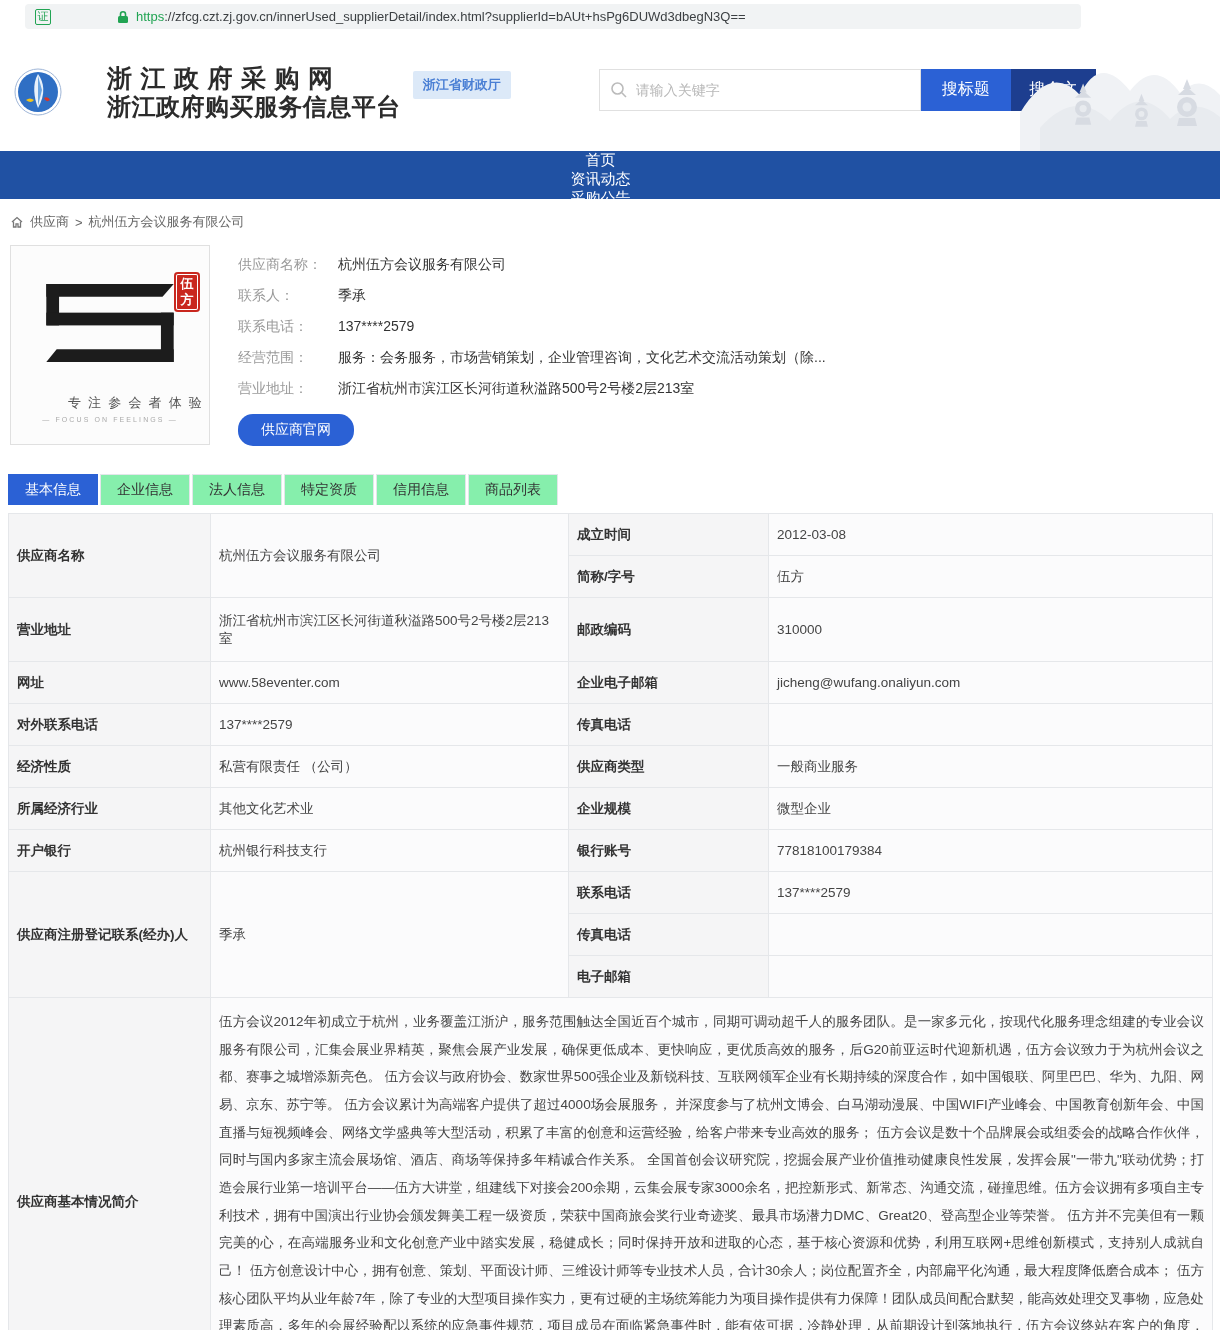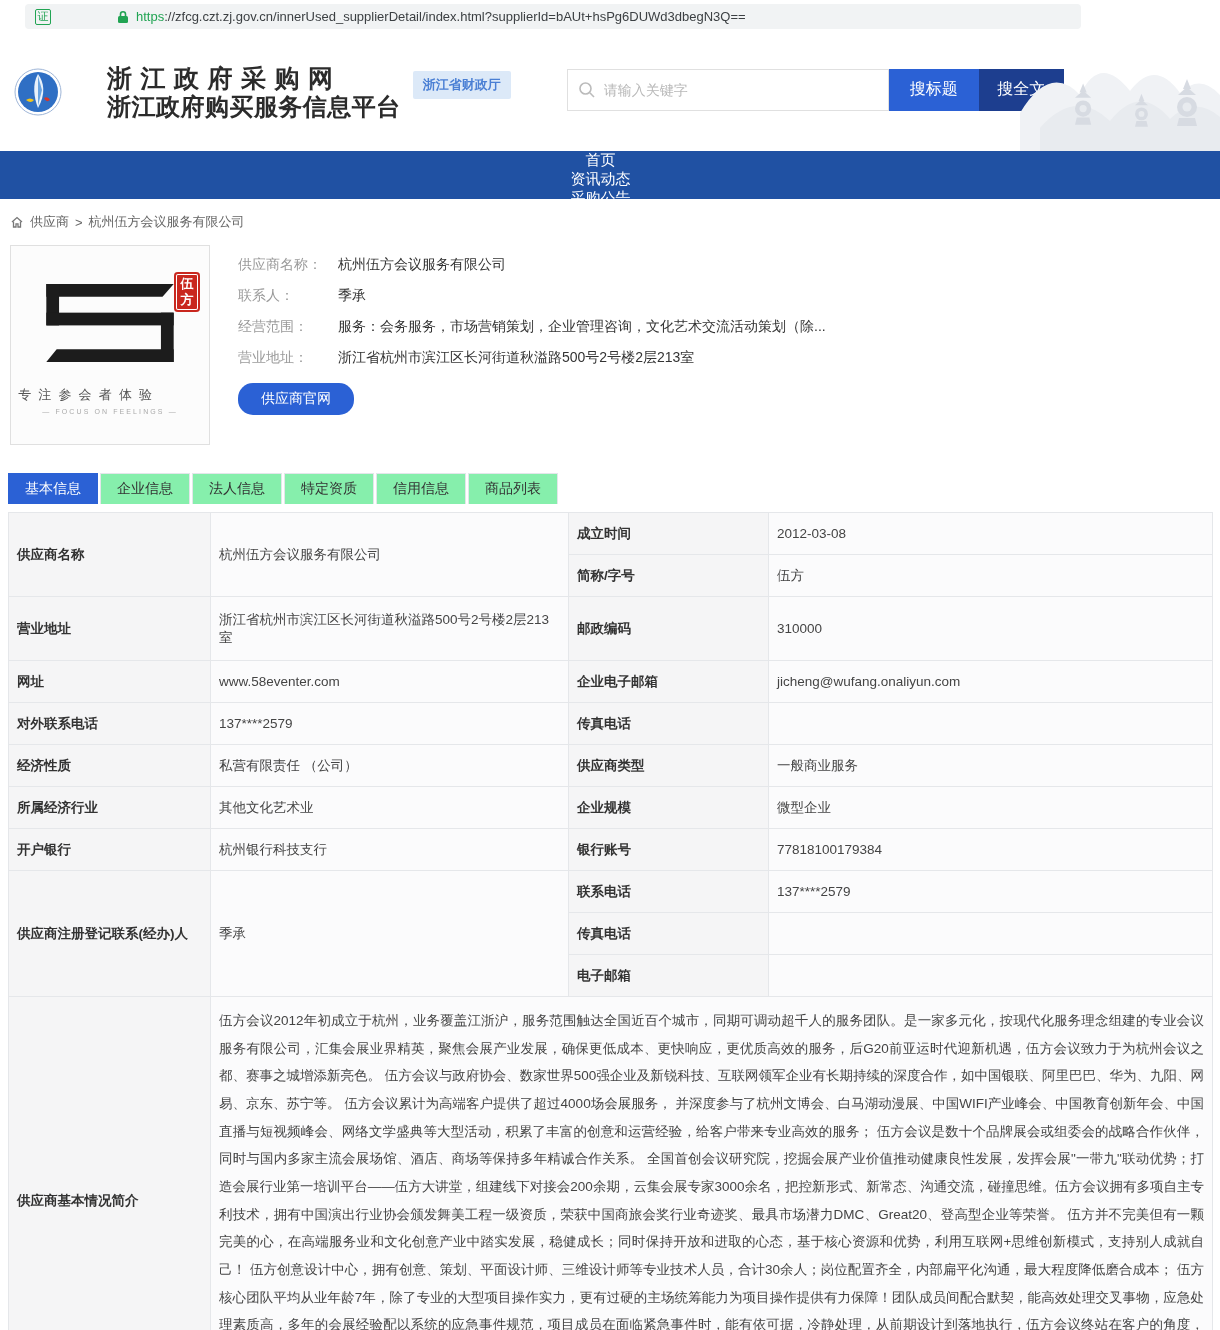--- a/index.html
+++ b/index.html
@@ -16,21 +16,21 @@
   .url-rest { color:#3c4043; }
 
   
   .header { position:relative; height:118px; background:#fff; overflow:hidden; }
   .header-inner { display:flex; align-items:center; height:100%; padding-left:14px; }
   .logo-emblem { width:48px; height:48px; margin-right:10px; flex:0 0 auto; }
   .site-title-block { margin-right:12px;margin-left:35px; }
   .site-title { font-size:25px; font-weight:bold; color:#2b2b2b; letter-spacing:0.34em; line-height:1.2; white-space:nowrap; }
   .site-subtitle { font-size:24px; font-weight:bold; color:#2b2b2b; letter-spacing:0.02em; line-height:1.2; white-space:nowrap; }
   .dept-badge { align-self:flex-start; margin-top:38px; background:#dce9f8; color:#4a7fd4; font-size:13px; font-weight:bold; padding:5px 10px; border-radius:2px; white-space:nowrap; }
-  .search-wrap { display:flex; margin-left:56px; height:47px; }
+  .search-wrap { display:flex; margin-left:88px; height:47px; }
   .search-box { display:flex; align-items:center; width:322px; height:42px; border:1px solid #e0e0e0; background:#fff; padding:0 10px; }
   .search-box input { border:none; outline:none; flex:1; font-size:14px; color:#333; background:transparent; font-family:inherit; }
   .search-box input::placeholder { color:#b8b8b8; }
   .btn-search-title { width:90px; height:42px; background:#2b61d5; color:#fff; font-size:16px; border:none; cursor:pointer; font-family:inherit; }
   .btn-search-full { width:85px; height:42px; background:#1d3e8f; color:#fff; font-size:16px; border:none; cursor:pointer; font-family:inherit; }
   .header-art { position:absolute; right:0; top:0; width:200px; height:118px; pointer-events:none; }
 
   
   .nav { display:flex; align-items:center; height:48px; background:#2051a3; padding-left:35px;flex-direction:column; }
   .nav-item { color:#fff; font-size:15px; padding:0 28px 0 0; margin-right:26px; cursor:pointer; white-space:nowrap; }
@@ -38,21 +38,21 @@
   
   .breadcrumb { display:flex; align-items:center; gap:6px; padding:14px 0 10px 10px; font-size:13px; color:#666; }
   .crumb { cursor:pointer;text-align:right; }
 
   
   .card { display:flex; padding:4px 0 18px 10px; }
   .logo-box { width:200px; height:200px; border:1px solid #e0e0e0; background:#fcfcfc; flex:0 0 auto; position:relative; padding-top:38px; }
   .logo-s { position:relative; width:128px; margin:0 auto; }
   .logo-seal { position:absolute; top:-12px; right:-26px; width:26px; background:#c9271e; border-radius:4px; padding:4px 0; box-shadow:inset 0 0 0 2px #c9271e, inset 0 0 0 3px #fff; }
   .logo-seal span { display:block; color:#fff; font-size:13px; font-weight:bold; text-align:center; line-height:16px; }
-  .logo-slogan-cn { margin-top:20px; text-align:left; font-size:13px; color:#555; letter-spacing:0.55em; padding-left:0.55em; }
+  .logo-slogan-cn { margin-top:28px; text-align:right; font-size:13px; color:#555; letter-spacing:0.55em; padding-left:0.55em; }
   .logo-slogan-en { margin-top:4px; text-align:center; font-size:7px; color:#aaa; letter-spacing:0.3em; }
   .card-fields { margin-left:28px; padding-top:10px; flex:1; }
   .field-row { display:flex; margin-bottom:13px; font-size:14px; line-height:18px; }
   .field-label { width:100px; color:#9a9a9a; flex:0 0 auto; }
   .field-value { color:#333; white-space:nowrap; overflow:hidden; }
   .btn-website { display:inline-block; margin-top:4px; background:#2b61d5; color:#fff; font-size:14px; border:none; border-radius:15px; padding:7px 23px; cursor:pointer; font-family:inherit; }
 
   
   .tabs { display:flex; gap:2px; padding-left:8px; margin-top:10px; }
   .tab { padding:6px 16px; font-size:14px; background:#86efac; color:#333; border:1px solid #e3e6ea; border-bottom:none; cursor:pointer; }
@@ -195,20 +195,24 @@
   <div class="card-fields">
     <div class="field-row">
       <span class="field-label">供应商名称：</span>
       <span class="field-value">杭州伍方会议服务有限公司</span>
     </div>
     <div class="field-row">
       <span class="field-label">联系人：</span>
       <span class="field-value">季承</span>
     </div>
     <div class="field-row">
+      <span class="field-label">联系电话：</span>
+      <span class="field-value">137****2579</span>
+    </div>
+    <div class="field-row">
       <span class="field-label">经营范围：</span>
       <span class="field-value">服务：会务服务，市场营销策划，企业管理咨询，文化艺术交流活动策划（除...</span>
     </div>
     <div class="field-row">
       <span class="field-label">营业地址：</span>
       <span class="field-value">浙江省杭州市滨江区长河街道秋溢路500号2号楼2层213室</span>
     </div>
     <button class="btn-website">供应商官网</button>
   </div>
 </div>

